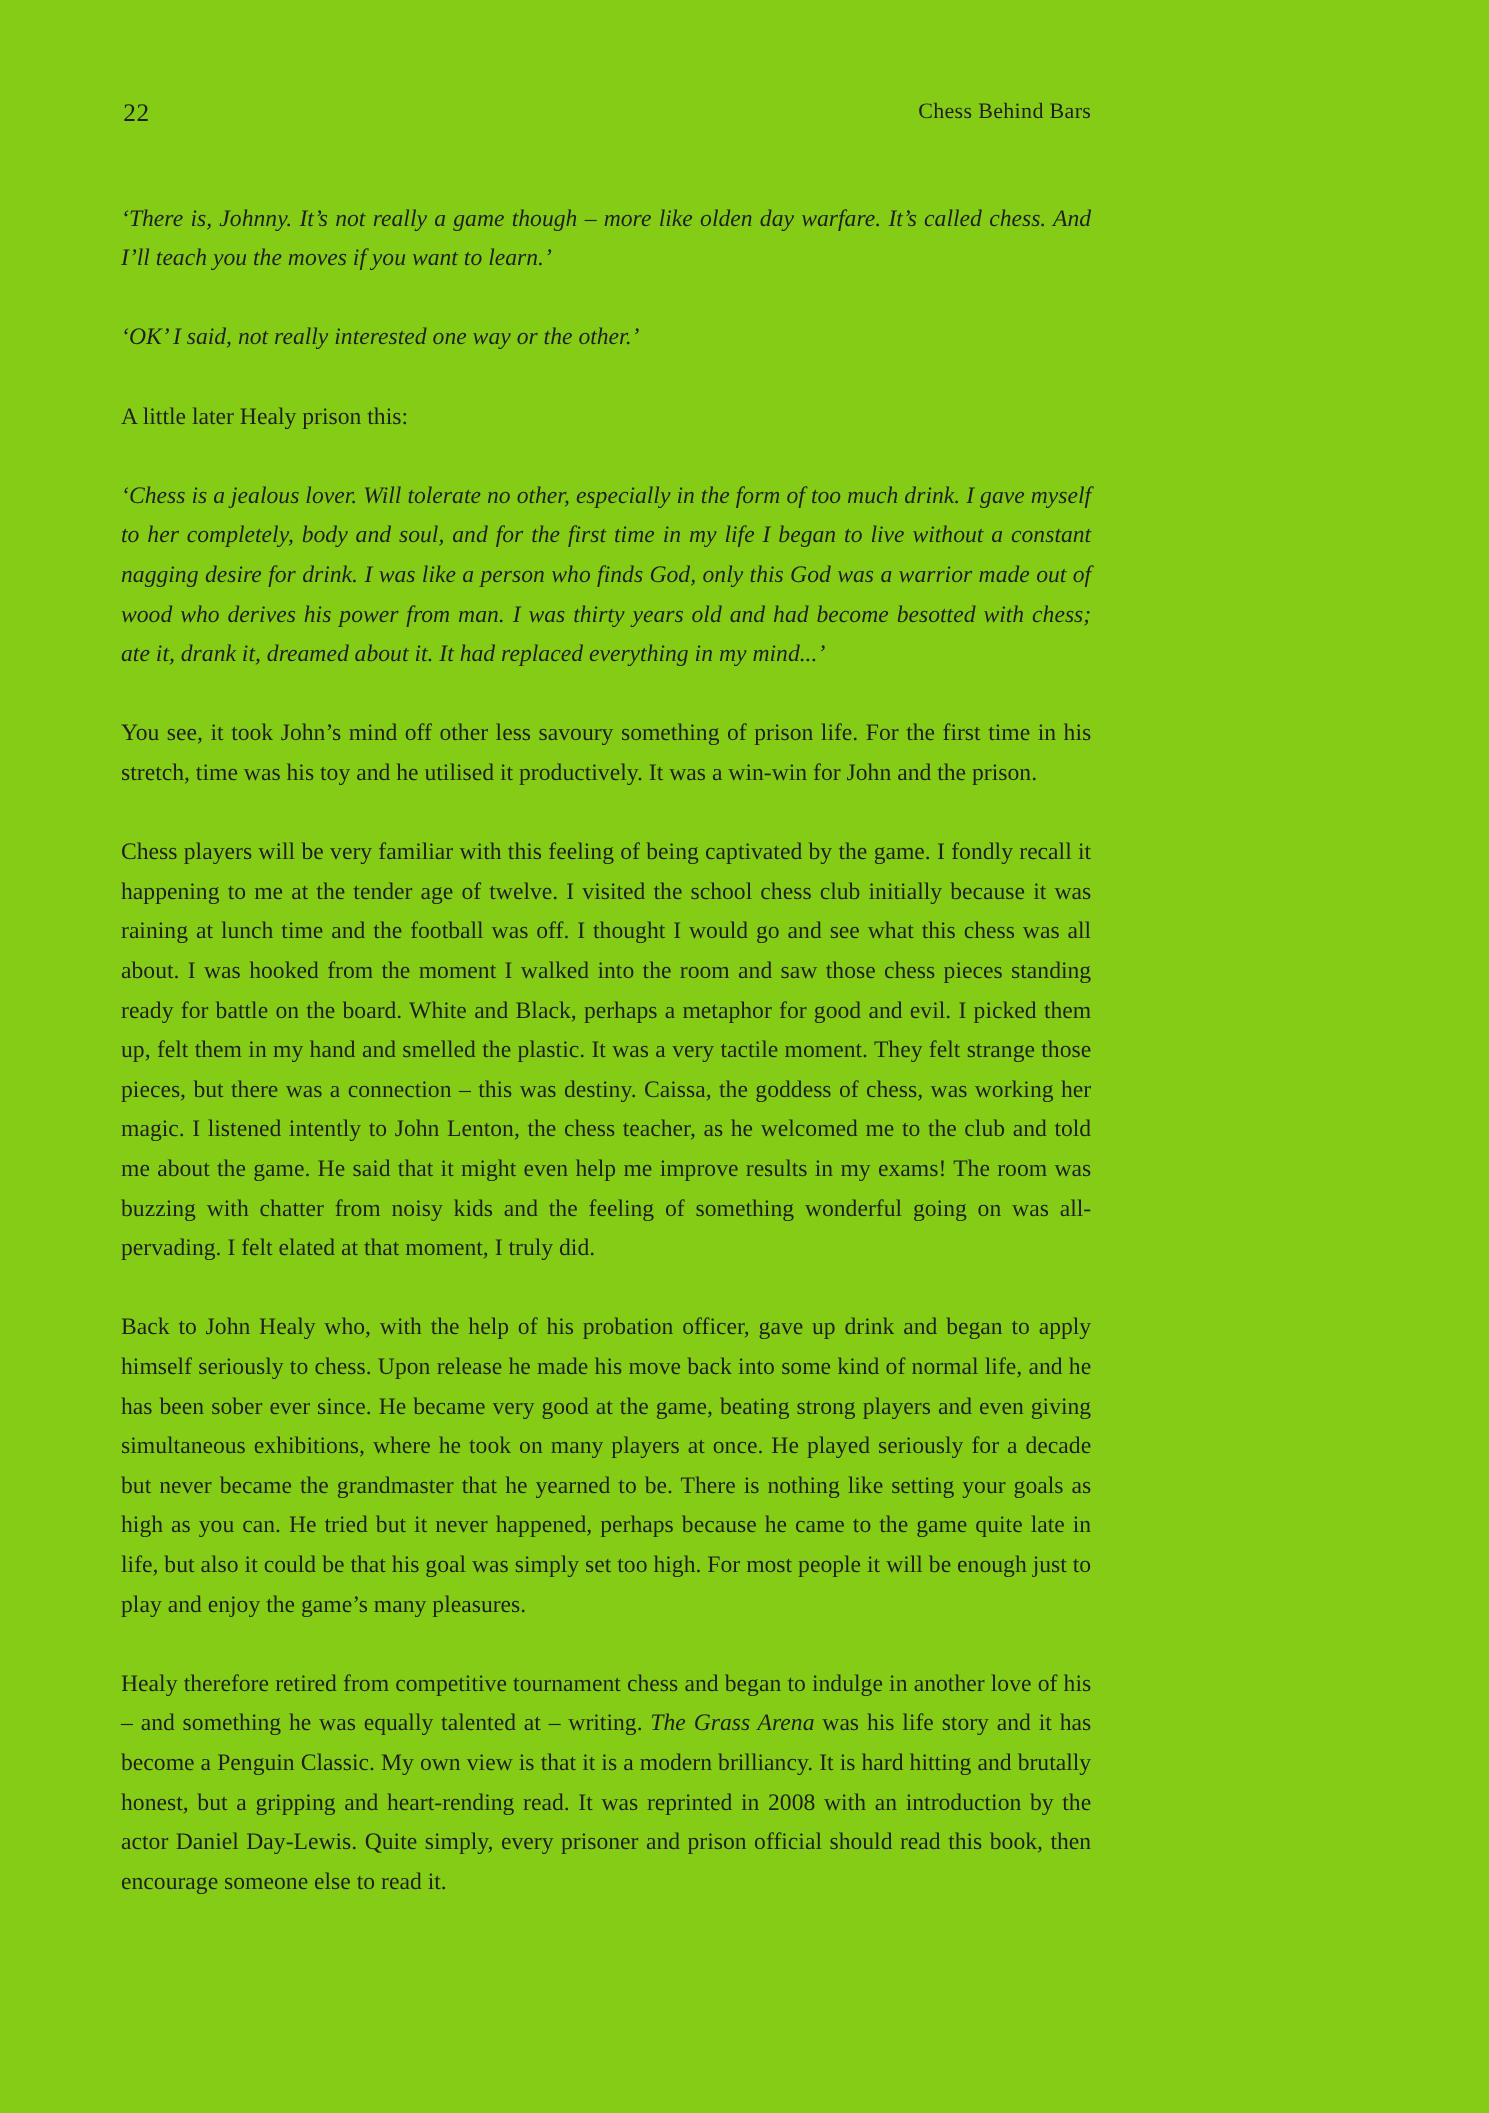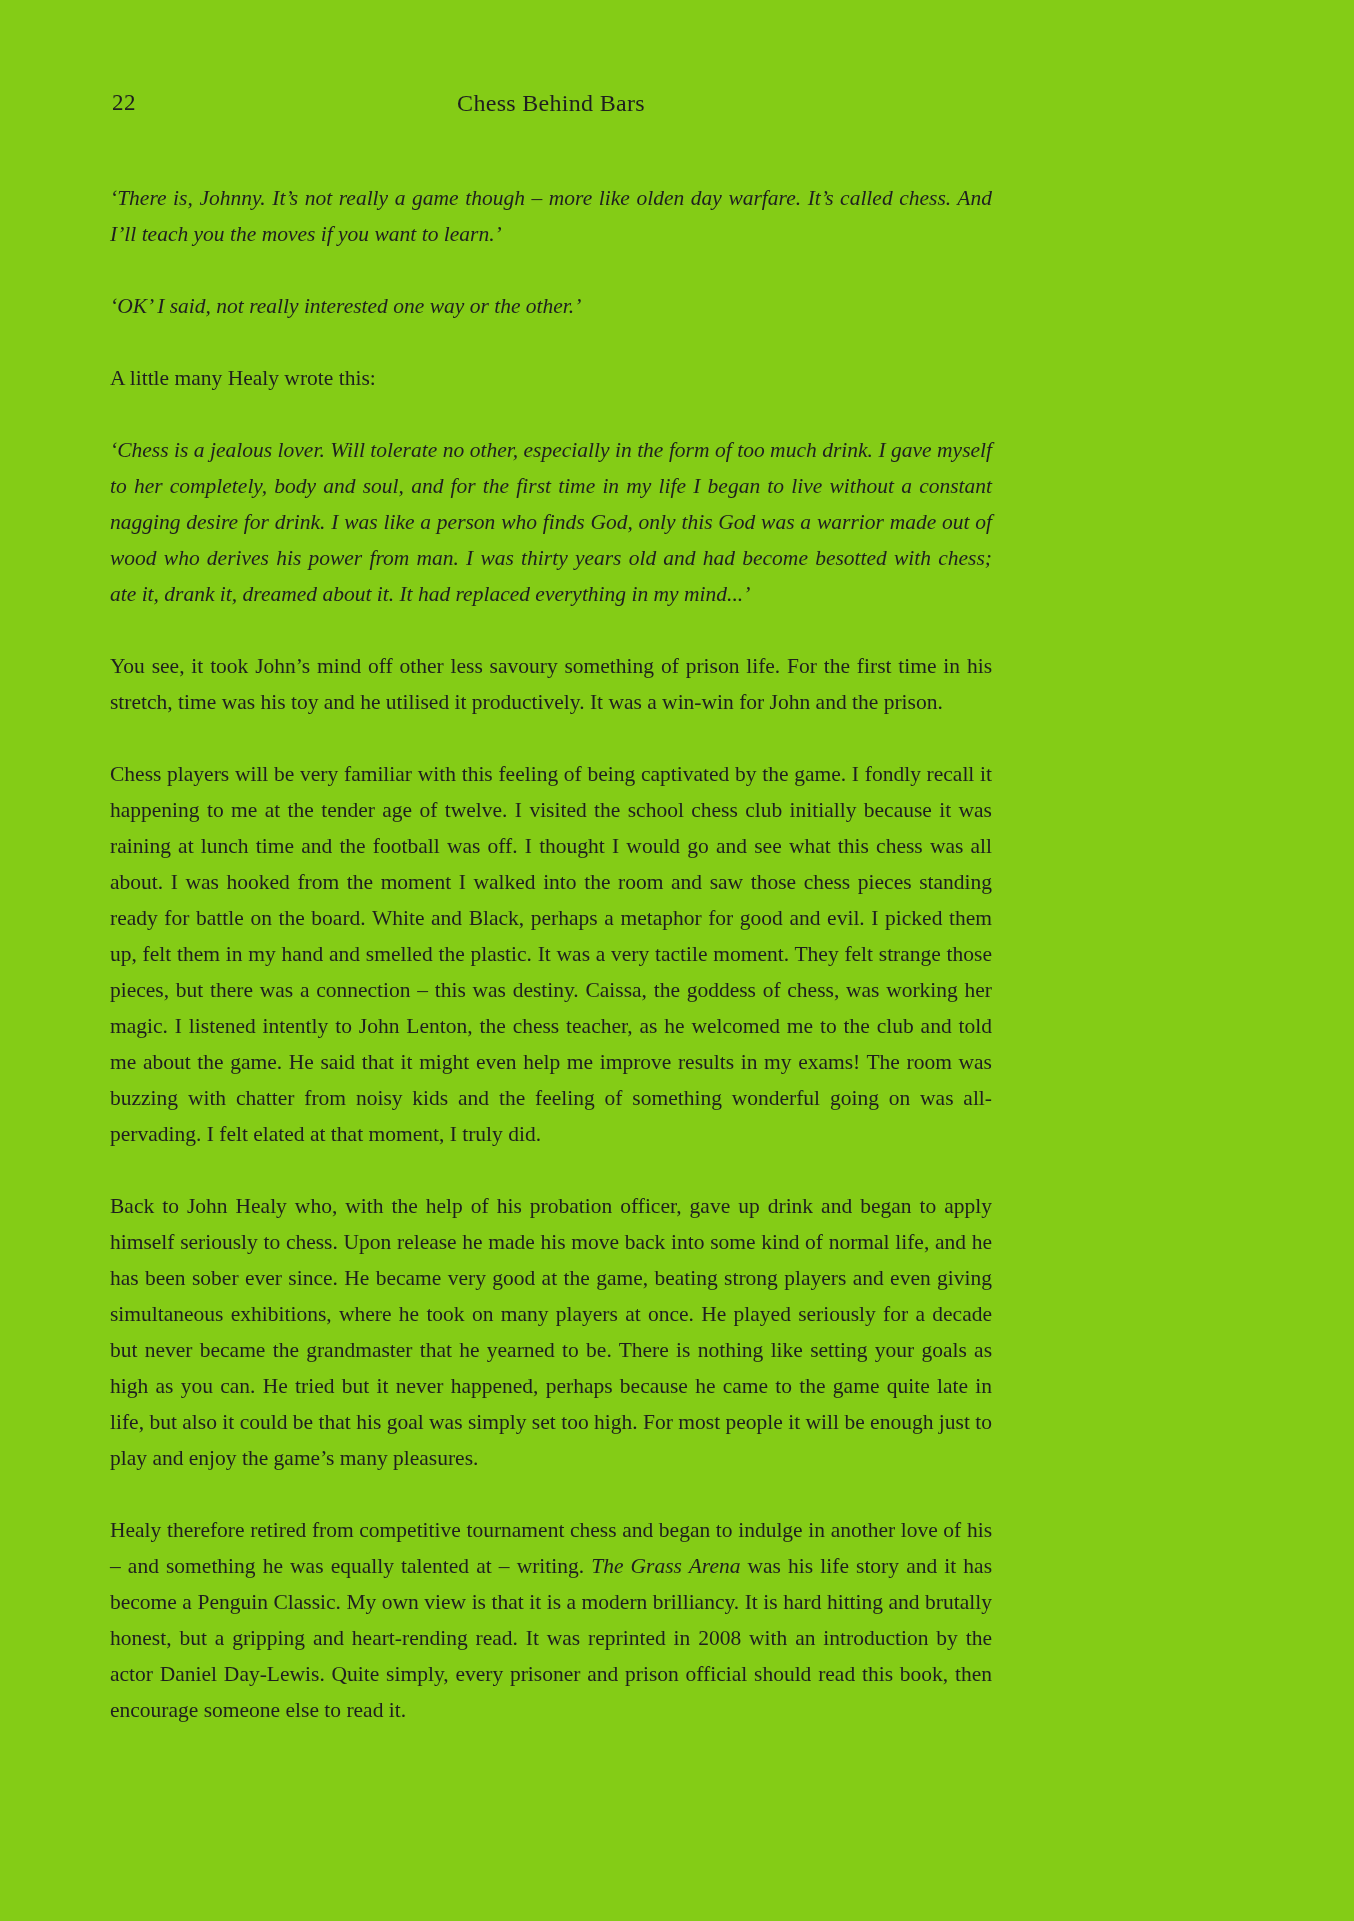--- a/index.html
+++ b/index.html
@@ -29,22 +29,22 @@
   }
   .page-number {
     position: absolute;
     left: 2px;
     top: 0;
     font-size: 23px;
     letter-spacing: 0.5px;
   }
   .running-title {
     display: block;
-    text-align: center;
-    font-size: 24px;
+    text-align: right;
+    font-size: 20px;
     letter-spacing: 0.3px;
   }
   .body-text p.para {
     font-size: 21.5px;
     line-height: 36px;
     text-align: justify;
     text-justify: inter-word;
     margin: 0 0 36px 0;
   }
   .body-text p.para:last-child {
@@ -59,21 +59,21 @@
 
 <div class="page">
   <div class="content">
     <div class="page-header">
       <span class="page-number">22</span>
       <span class="running-title">Chess Behind Bars</span>
     </div>
     <div class="body-text">
         <p class="para italic"><span class="run-italic">‘There is, Johnny. It’s not really a game though – more like olden day warfare. It’s called chess. And I’ll teach you the moves if you want to learn.’</span></p>
         <p class="para italic"><span class="run-italic">‘OK’ I said, not really interested one way or the other.’</span></p>
-        <p class="para roman"><span class="run-roman">A little many Healy wrote this:</span></p>
+        <p class="para roman"><span class="run-roman">A little later Healy prison this:</span></p>
         <p class="para italic"><span class="run-italic">‘Chess is a jealous lover. Will tolerate no other, especially in the form of too much drink. I gave myself to her completely, body and soul, and for the first time in my life I began to live without a constant nagging desire for drink. I was like a person who finds God, only this God was a warrior made out of wood who derives his power from man. I was thirty years old and had become besotted with chess; ate it, drank it, dreamed about it. It had replaced everything in my mind...’</span></p>
         <p class="para roman"><span class="run-roman">You see, it took John’s mind off other less savoury something of prison life. For the first time in his stretch, time was his toy and he utilised it productively. It was a win-win for John and the prison.</span></p>
         <p class="para roman"><span class="run-roman">Chess players will be very familiar with this feeling of being captivated by the game. I fondly recall it happening to me at the tender age of twelve. I visited the school chess club initially because it was raining at lunch time and the football was off. I thought I would go and see what this chess was all about. I was hooked from the moment I walked into the room and saw those chess pieces standing ready for battle on the board. White and Black, perhaps a metaphor for good and evil. I picked them up, felt them in my hand and smelled the plastic. It was a very tactile moment. They felt strange those pieces, but there was a connection – this was destiny. Caissa, the goddess of chess, was working her magic. I listened intently to John Lenton, the chess teacher, as he welcomed me to the club and told me about the game. He said that it might even help me improve results in my exams! The room was buzzing with chatter from noisy kids and the feeling of something wonderful going on was all-pervading. I felt elated at that moment, I truly did.</span></p>
         <p class="para roman"><span class="run-roman">Back to John Healy who, with the help of his probation officer, gave up drink and began to apply himself seriously to chess. Upon release he made his move back into some kind of normal life, and he has been sober ever since. He became very good at the game, beating strong players and even giving simultaneous exhibitions, where he took on many players at once. He played seriously for a decade but never became the grandmaster that he yearned to be. There is nothing like setting your goals as high as you can. He tried but it never happened, perhaps because he came to the game quite late in life, but also it could be that his goal was simply set too high. For most people it will be enough just to play and enjoy the game’s many pleasures.</span></p>
         <p class="para roman"><span class="run-roman">Healy therefore retired from competitive tournament chess and began to indulge in another love of his – and something he was equally talented at – writing. </span><span class="run-italic">The Grass Arena</span><span class="run-roman"> was his life story and it has become a Penguin Classic. My own view is that it is a modern brilliancy. It is hard hitting and brutally honest, but a gripping and heart-rending read. It was reprinted in 2008 with an introduction by the actor Daniel Day-Lewis. Quite simply, every prisoner and prison official should read this book, then encourage someone else to read it.</span></p>
       </div>
   </div>
 </div>
 
 </body></html>

